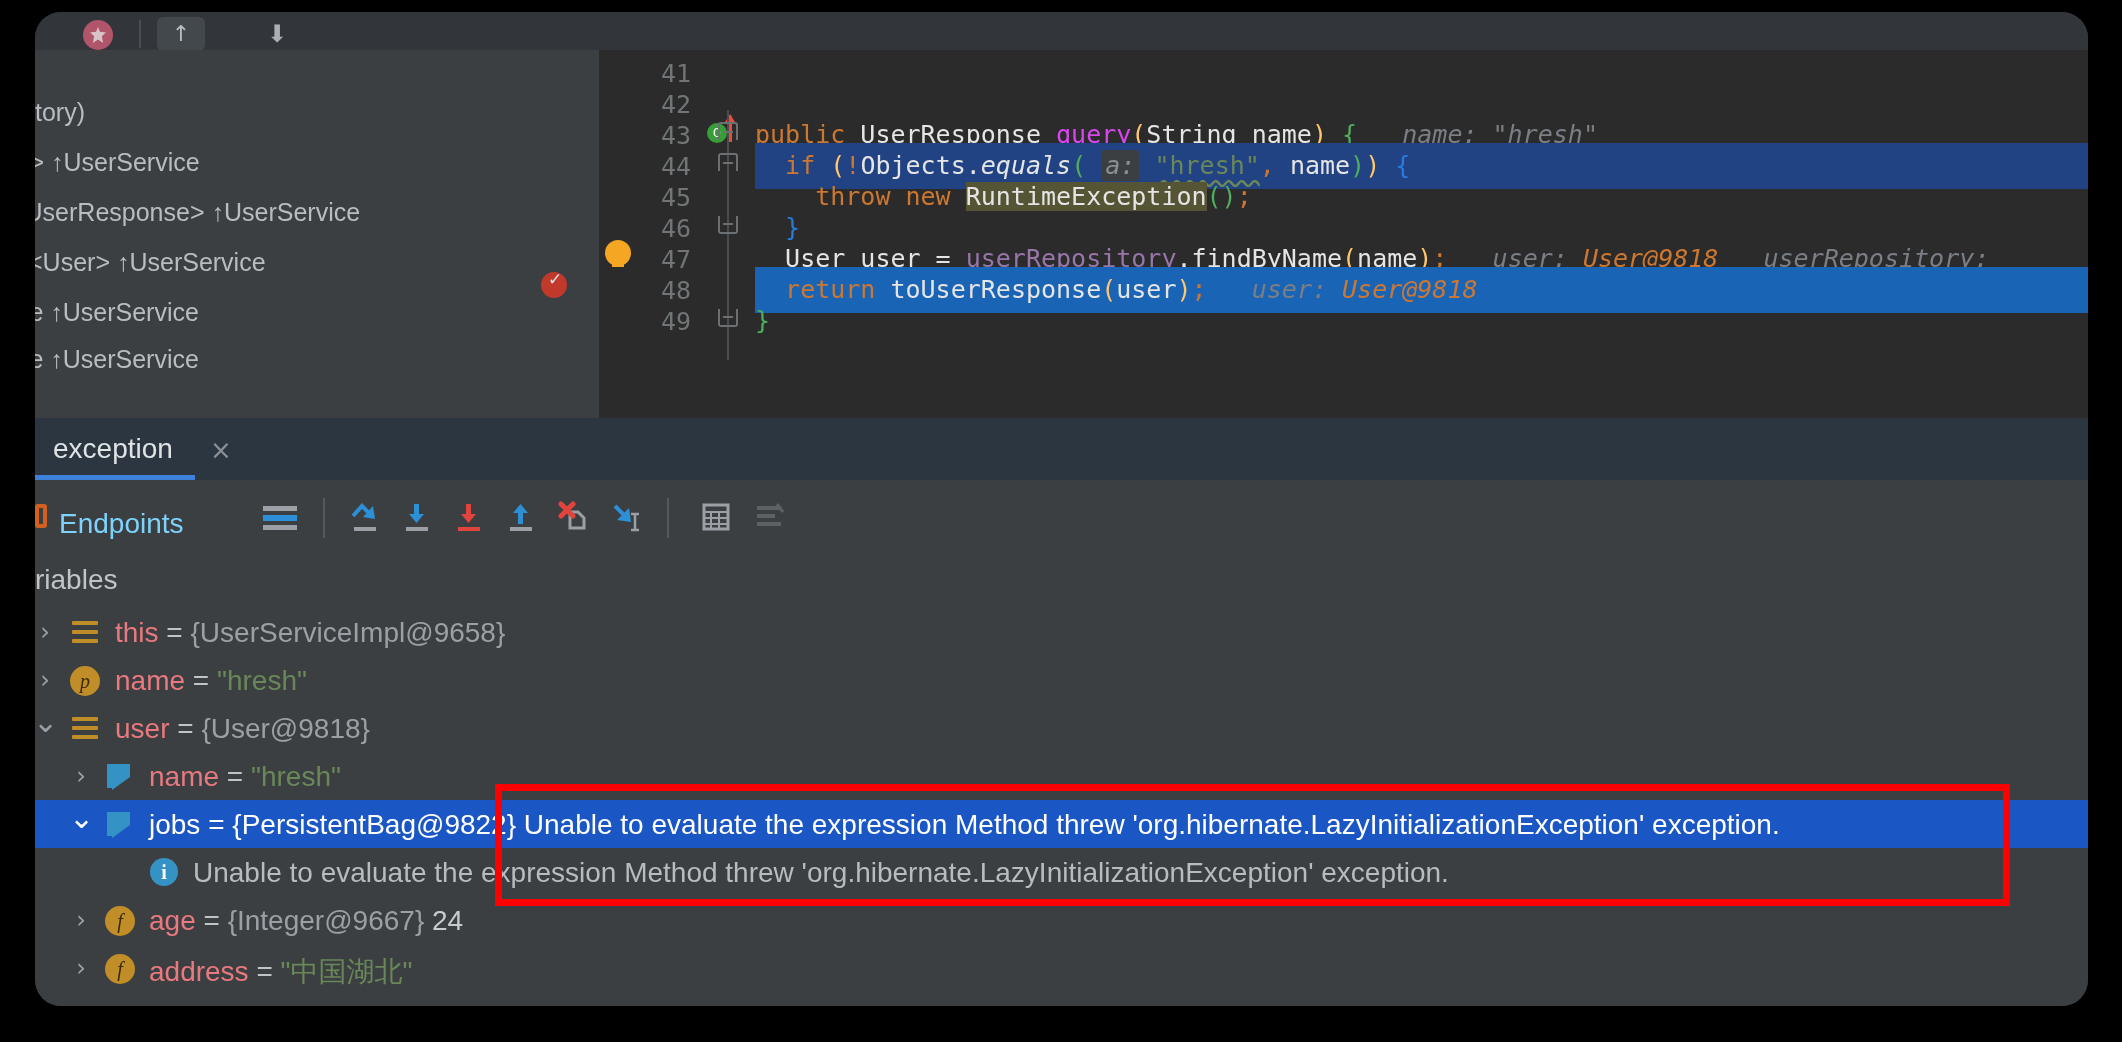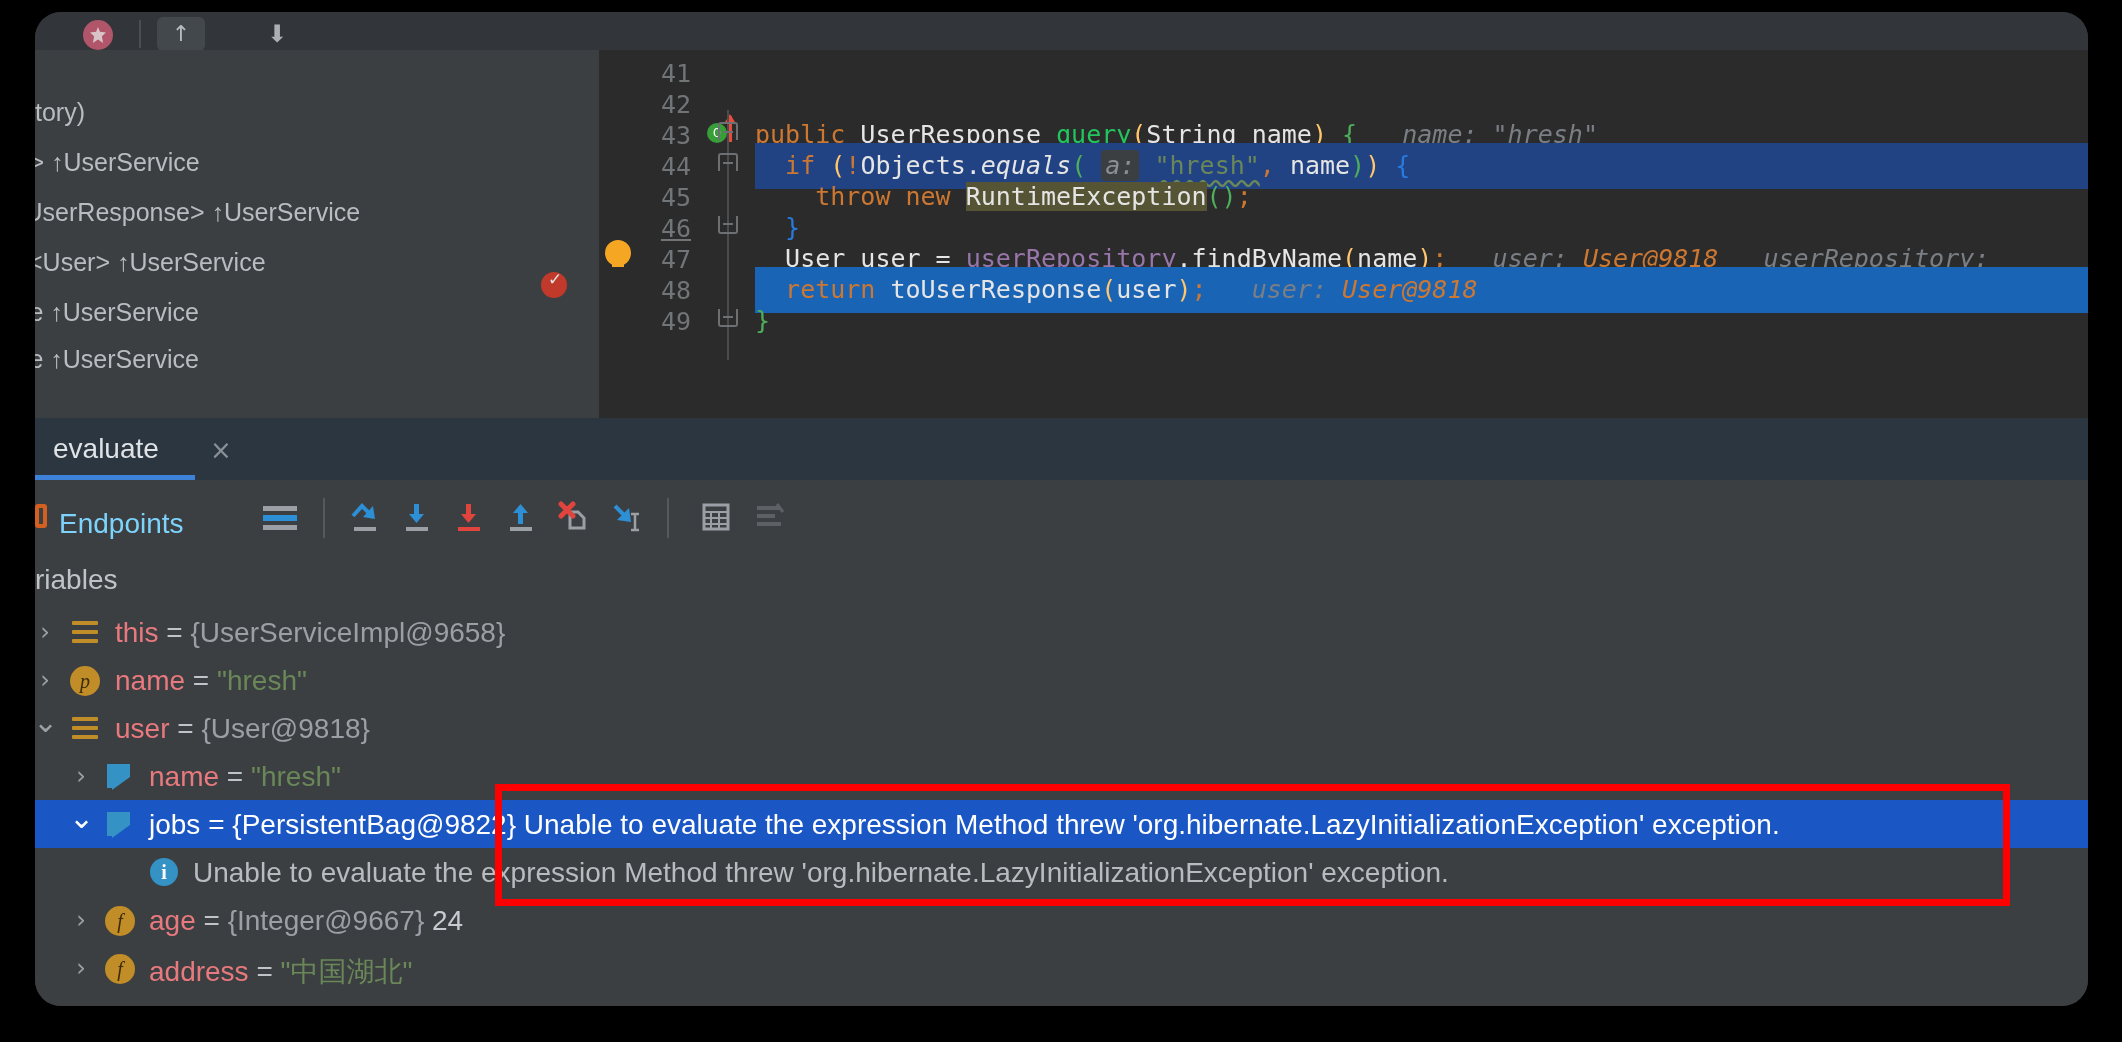--- a/index.html
+++ b/index.html
@@ -93,21 +93,21 @@
   .crow.sel{background:#214283;}
   .crow.selstrong{background:#1a64b5;}
   .ctxt{
     position:absolute;left:0;top:9px;white-space:pre;
     font-family:"DejaVu Sans Mono",monospace;font-size:25px;line-height:28px;
   }
   .k-ann{color:#bbb529;}
   .k-cmt{color:#808080;}
   .k-kw{color:#cc7832;}
   .k-cls{color:#e5e5e5;}
-  .k-mth{color:#22c55e;}
+  .k-mth{color:#d946ef;}
   .k-str{color:#6a8759;}
   .k-fld{color:#9876aa;}
   .k-gold{color:#ffc66d;}
   .k-grn{color:#4eae5b;}
   .k-blu{color:#287bde;}
   .k-hint{color:#7a7f85;font-style:italic;}
   .k-hintval{color:#cc7832;font-style:italic;}
   .k-italic{font-style:italic;}
   .param-chip{
     background:#3b3f41;color:#8a8f94;border-radius:4px;padding:1px 4px;font-style:italic;
@@ -262,21 +262,21 @@
         <div class="struct-row" style="top:295px;left:-32px;">nse ↑UserService</div>
       </div>
 
       <div class="code">
         <div class="gutter">
           <div class="ln" style="top:9px;">41</div>
           <div class="ln" style="top:40px;">42</div>
           <div class="ln" style="top:71px;">43</div>
           <div class="ln" style="top:102px;">44</div>
           <div class="ln" style="top:133px;">45</div>
-          <div class="ln" style="top:164px;text-decoration:underline;">46</div>
+          <div class="ln" style="top:164px;">46</div>
           <div class="ln" style="top:195px;">47</div>
           <div class="ln" style="top:226px;">48</div>
           <div class="ln" style="top:257px;">49</div>
         </div>
 
         <div class="bp-green" style="left:108px;top:73px;">0</div>
         <div class="arrow-red" style="left:130px;top:66px;"></div>
         <div class="bulb" style="left:6px;top:190px;"></div>
         <div class="bp-red" style="left:-58px;top:222px;"></div>
 
@@ -304,21 +304,21 @@
         <div class="crow selstrong" style="top:217px;">
             <span class="ctxt"><span class="k-kw">  return </span><span class="k-cls">toUserResponse</span><span class="k-gold">(</span><span class="k-cls">user</span><span class="k-gold">)</span><span class="k-kw">;</span><span class="k-hint">&nbsp;&nbsp; user: </span><span class="k-hintval">User@9818</span></span>
           </div>
         <div class="crow" style="top:248px;">
             <span class="ctxt"><span class="k-grn">}</span></span>
           </div>
       </div>
     </div>
 
     <div class="debugtab">
-      <div class="label">evaluate</div>
+      <div class="label">exception</div>
       <div class="xclose">×</div>
       <div class="underline"></div>
     </div>
 
     <div class="toolbar">
       <div class="tb-endpoint-ico"></div>
       <div class="tb-endpoints">Endpoints</div>
 
       <div class="tb-ico" style="left:222px;">
         <svg width="46" height="34" viewBox="0 0 46 34">

